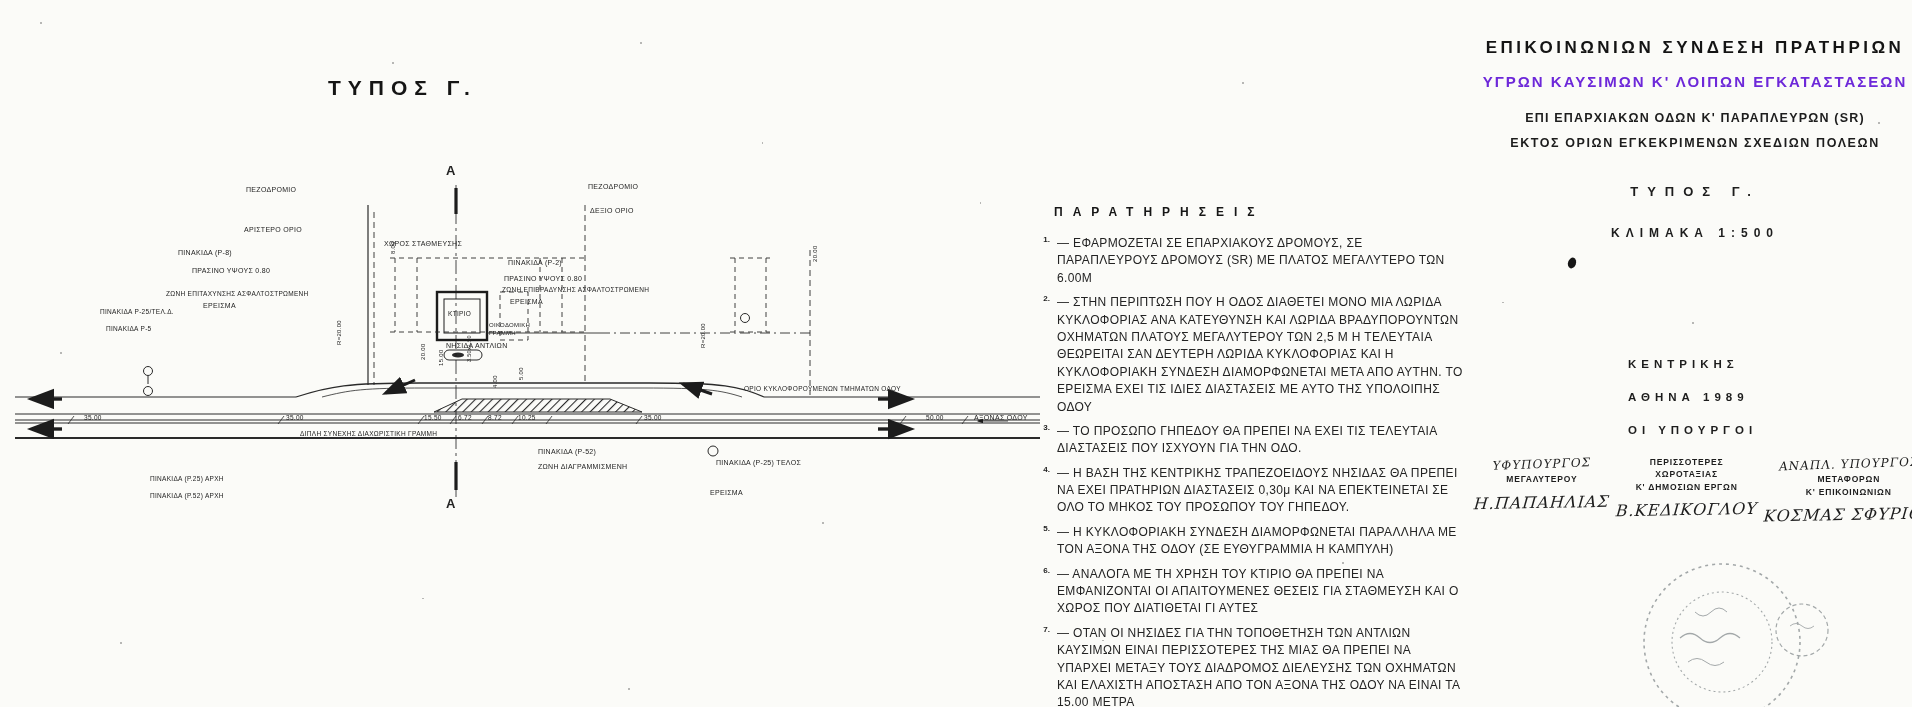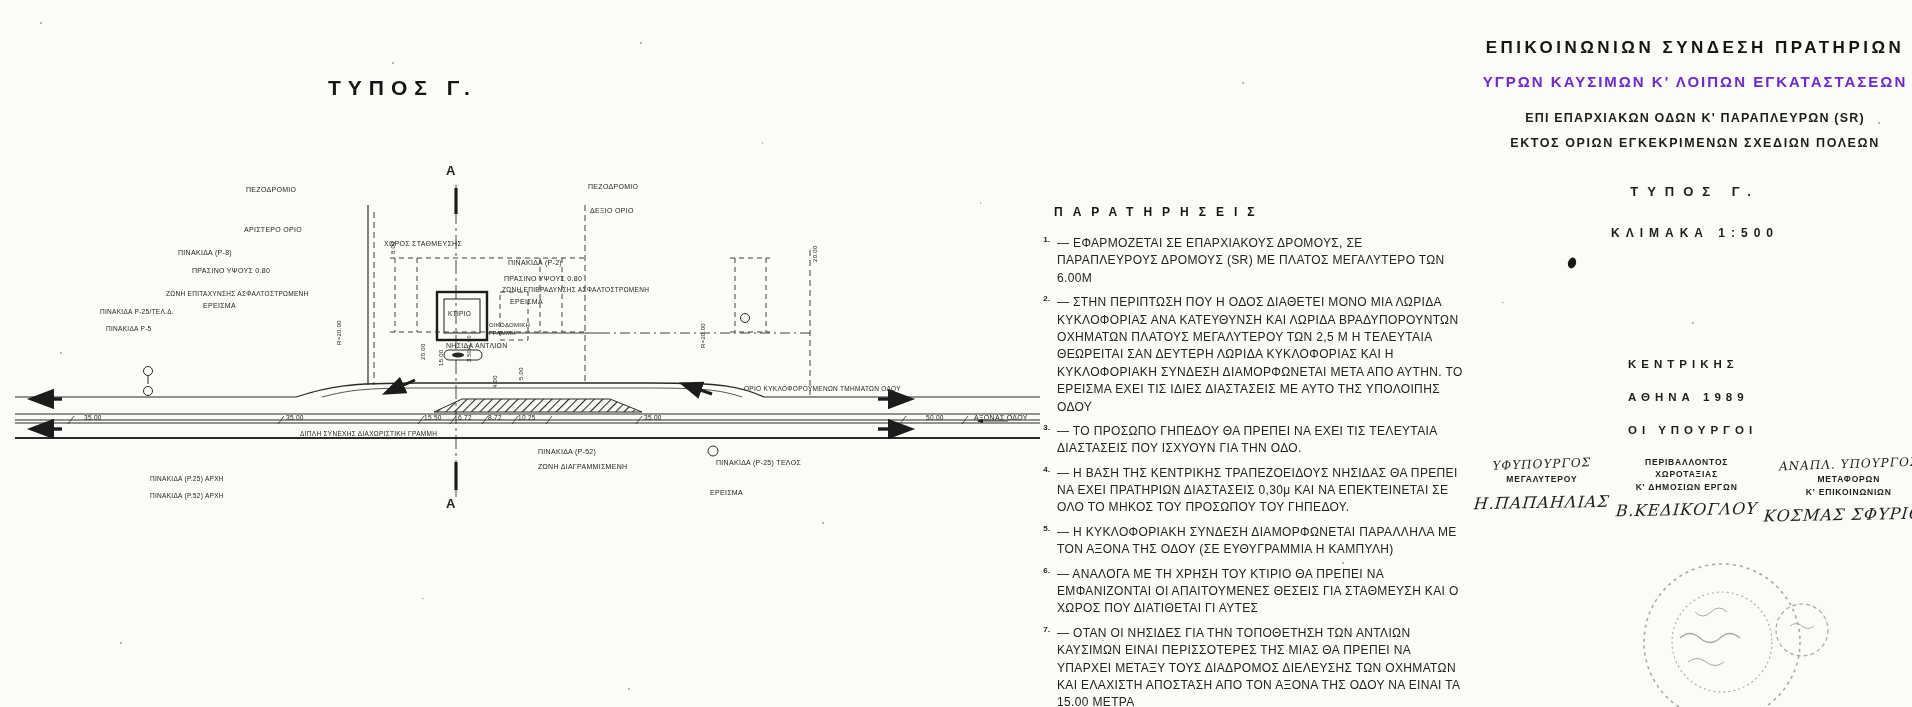--- a/index.html
+++ b/index.html
@@ -274,21 +274,21 @@
     <div>ΟΙ ΥΠΟΥΡΓΟΙ</div>
   </section>
 
   <div class="ministers" id="ministers">
       <div class="minister">
         <div class="role hand">ΥΦΥΠΟΥΡΓΟΣ</div>
         <div class="role">ΜΕΓΑΛΥΤΕΡΟΥ</div>
         <div class="sig">Η.ΠΑΠΑΗΛΙΑΣ</div>
       </div>
       <div class="minister">
-        <div class="role">ΠΕΡΙΒΑΛΛΟΝΤΟΣ</div>
+        <div class="role">ΠΕΡΙΣΣΟΤΕΡΕΣ</div>
         <div class="role">ΧΩΡΟΤΑΞΙΑΣ</div>
         <div class="role">Κ' ΔΗΜΟΣΙΩΝ ΕΡΓΩΝ</div>
         <div class="sig">Β.ΚΕΔΙΚΟΓΛΟΥ</div>
       </div>
       <div class="minister">
         <div class="role hand">ΑΝΑΠΛ. ΥΠΟΥΡΓΟΣ</div>
         <div class="role">ΜΕΤΑΦΟΡΩΝ</div>
         <div class="role">Κ' ΕΠΙΚΟΙΝΩΝΙΩΝ</div>
         <div class="sig">ΚΟΣΜΑΣ ΣΦΥΡΙΟΥ</div>
       </div>

